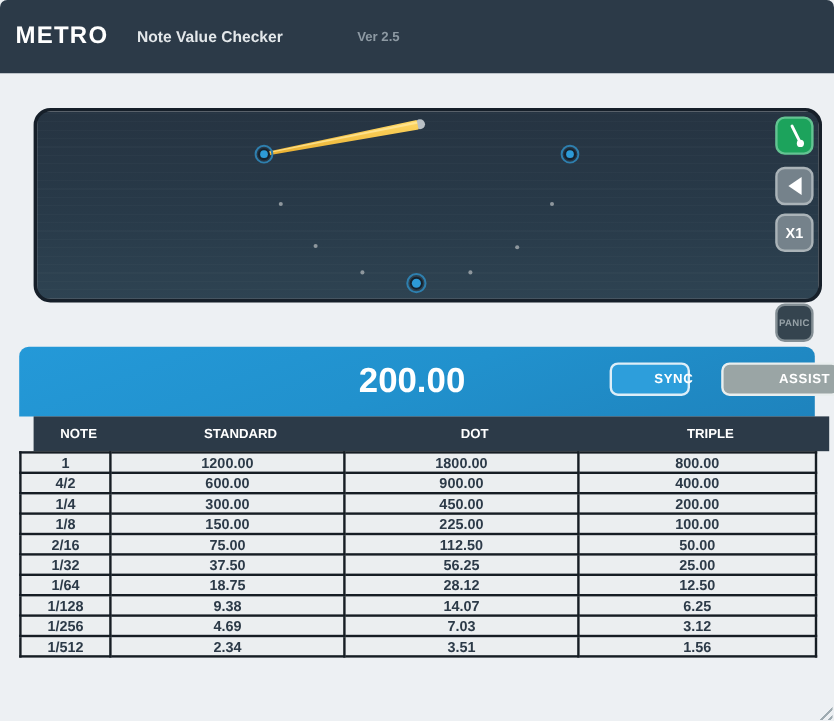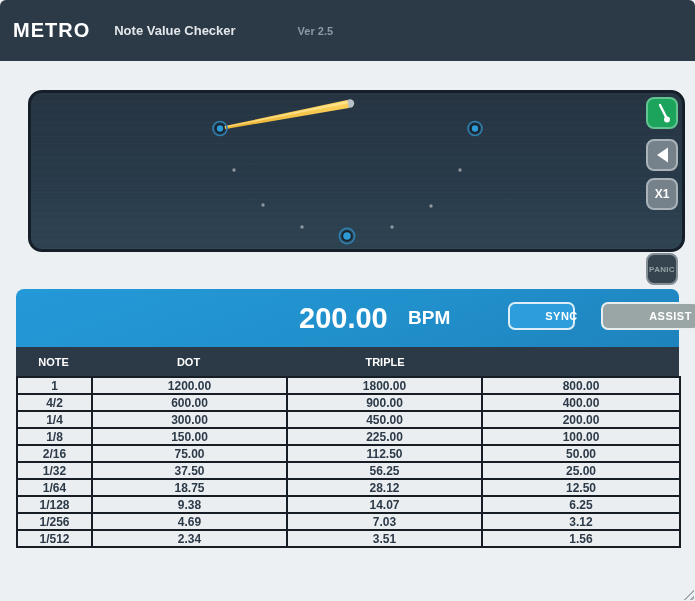--- a/index.html
+++ b/index.html
@@ -77,21 +77,21 @@
     position:absolute; top:13px; height:28px;
     border-radius:7px; color:#ffffff; font-size:11px; font-weight:bold;
     display:flex; align-items:center; justify-content:center;
     letter-spacing:0.5px; cursor:pointer;padding-left:40px;
   }
   .btn-sync   { left:492px; width:67px; background:#2d9edb; border:2px solid #ddeef8; }
   .btn-assist { left:585px; width:99px; background:#9aa5a5; border:2px solid #e9eeee; }
 
   
   .table-header {
-    position:absolute; left:16px; top:347px; width:663px; height:29px;
+    position:absolute; left:28px; top:347px; width:663px; height:29px;
     background:#2c3a48; display:flex; align-items:center;
   }
   .table-header .th {
     color:#ffffff; font-size:11px; font-weight:bold; text-align:center;
   }
   .th-note { width:75px; }
   .th-standard { width:195px; }
   .th-dot { width:195px; }
   .th-triple { width:198px; }
 
@@ -183,27 +183,27 @@
       <span>X1</span>
     </div>
     <div class="viz-btn btn-panic">
       <span>PANIC</span>
     </div>
   </div>
 </div>
 
 <div class="bpm-bar">
   <div class="bpm-value">200.00</div>
-  <div class="bpm-unit">BPM</div>
   <div class="bar-btn btn-sync">SYNC</div>
   <div class="bar-btn btn-assist">ASSIST</div>
 </div>
 
 <div class="table-header">
   <div class="th th-note">NOTE</div>
+  <div class="th th-standard">STANDARD</div>
   <div class="th th-dot">DOT</div>
   <div class="th th-triple">TRIPLE</div>
 </div>
 
 <table class="note-table">
   <colgroup>
     <col style="width:75px">
       <col style="width:195px">
       <col style="width:195px">
       <col style="width:198px">

